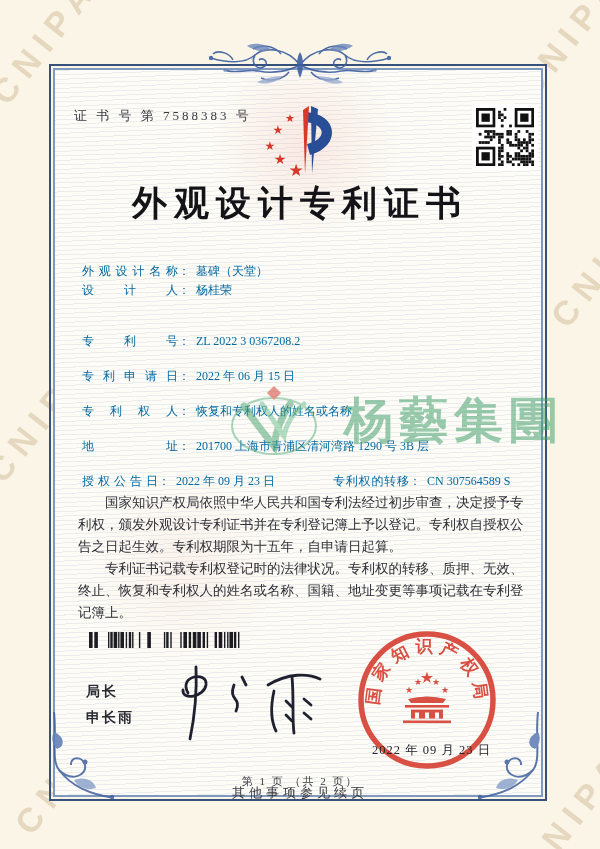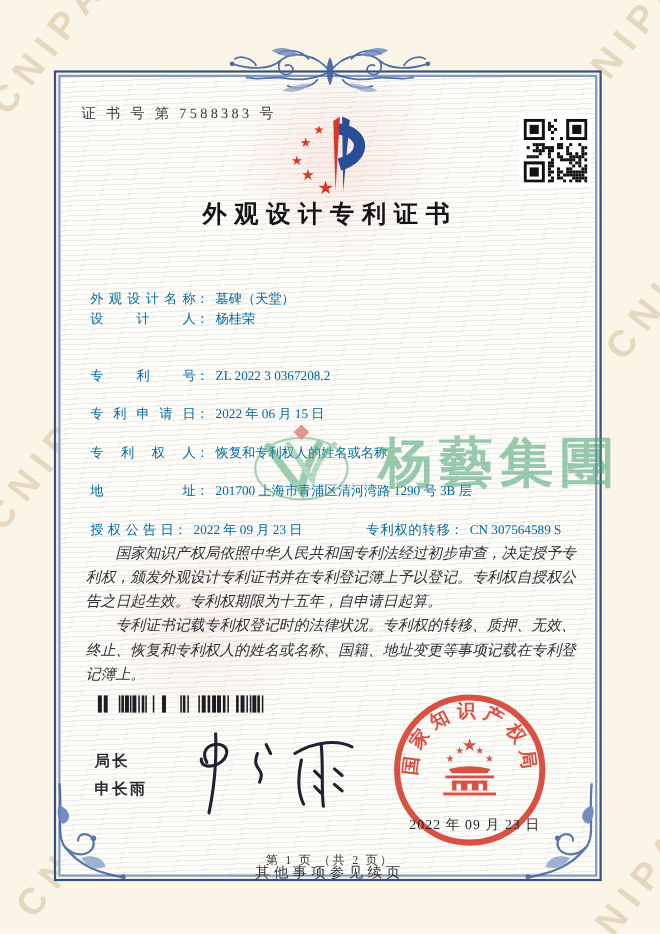--- a/index.html
+++ b/index.html
@@ -13,29 +13,29 @@
   .frame{position:absolute;left:49px;top:64px;width:494px;height:733px;border:2px solid #37517d;}
   .frame-inner{position:absolute;inset:2px;border:2px solid #8099c0;
       background:
         radial-gradient(circle at 250px 75px, rgba(236,160,150,.20), transparent 95px),
         radial-gradient(circle at 130px 500px, rgba(236,170,160,.13), transparent 100px),
         repeating-linear-gradient(178deg, rgba(125,145,185,.14) 0 1px, transparent 1px 4.5px),
         #fdfcf6;}
   .orn{position:absolute;z-index:5;}
   
   .abs{position:absolute;z-index:6;}
-  .cert-no{left:74px;top:94px;font-size:13px;letter-spacing:3px;color:#3a3a41;}
-  .title{left:0;right:0;top:180px;text-align:center;font-size:22px;font-weight:700;
+  .cert-no{left:74px;top:107px;font-size:13px;letter-spacing:3px;color:#3a3a41;}
+  .title{left:0;right:0;top:180px;text-align:center;font-size:35px;font-weight:700;
          letter-spacing:7px;color:#141418;}
   .row{left:82px;font-size:12px;color:#0369a1;white-space:nowrap;}
   .lbl{display:inline-block;width:96px;text-align-last:justify;text-align:justify;}
   .lbl2{display:inline-block;width:76px;text-align-last:justify;text-align:justify;}
   .val{padding-left:6px;}
   .paras{left:78px;top:492px;width:454px;font-size:13.5px;line-height:1.63;color:#2f2f36;}
-  .paras p{margin:0;text-indent:2em;font-style:italic;}
+  .paras p{margin:0;text-indent:2em;}
   .signer{left:86px;font-size:14px;font-weight:700;color:#2b2b33;letter-spacing:2px;}
   .pageno{left:0;right:0;top:774px;text-align:center;font-size:11px;letter-spacing:2px;color:#3a3a41;}
   .contnote{left:0;right:0;top:784px;text-align:center;font-size:13px;letter-spacing:4px;color:#33333a;}
   .qr{left:472px;top:104px;width:66px;height:66px;background:#fff;display:flex;
       align-items:center;justify-content:center;}
   .seal-date{left:372px;top:742px;font-size:12.5px;letter-spacing:1px;color:#26262e;z-index:8;}
   .company{left:228px;top:384px;display:flex;align-items:center;gap:24px;opacity:.52;z-index:7;pointer-events:none;}
   .company .cotext{font-size:49px;font-weight:700;color:#3f9e68;letter-spacing:6px;
       font-family:"Liberation Serif","DejaVu Serif",serif;line-height:74px;white-space:nowrap;}
 </style>

